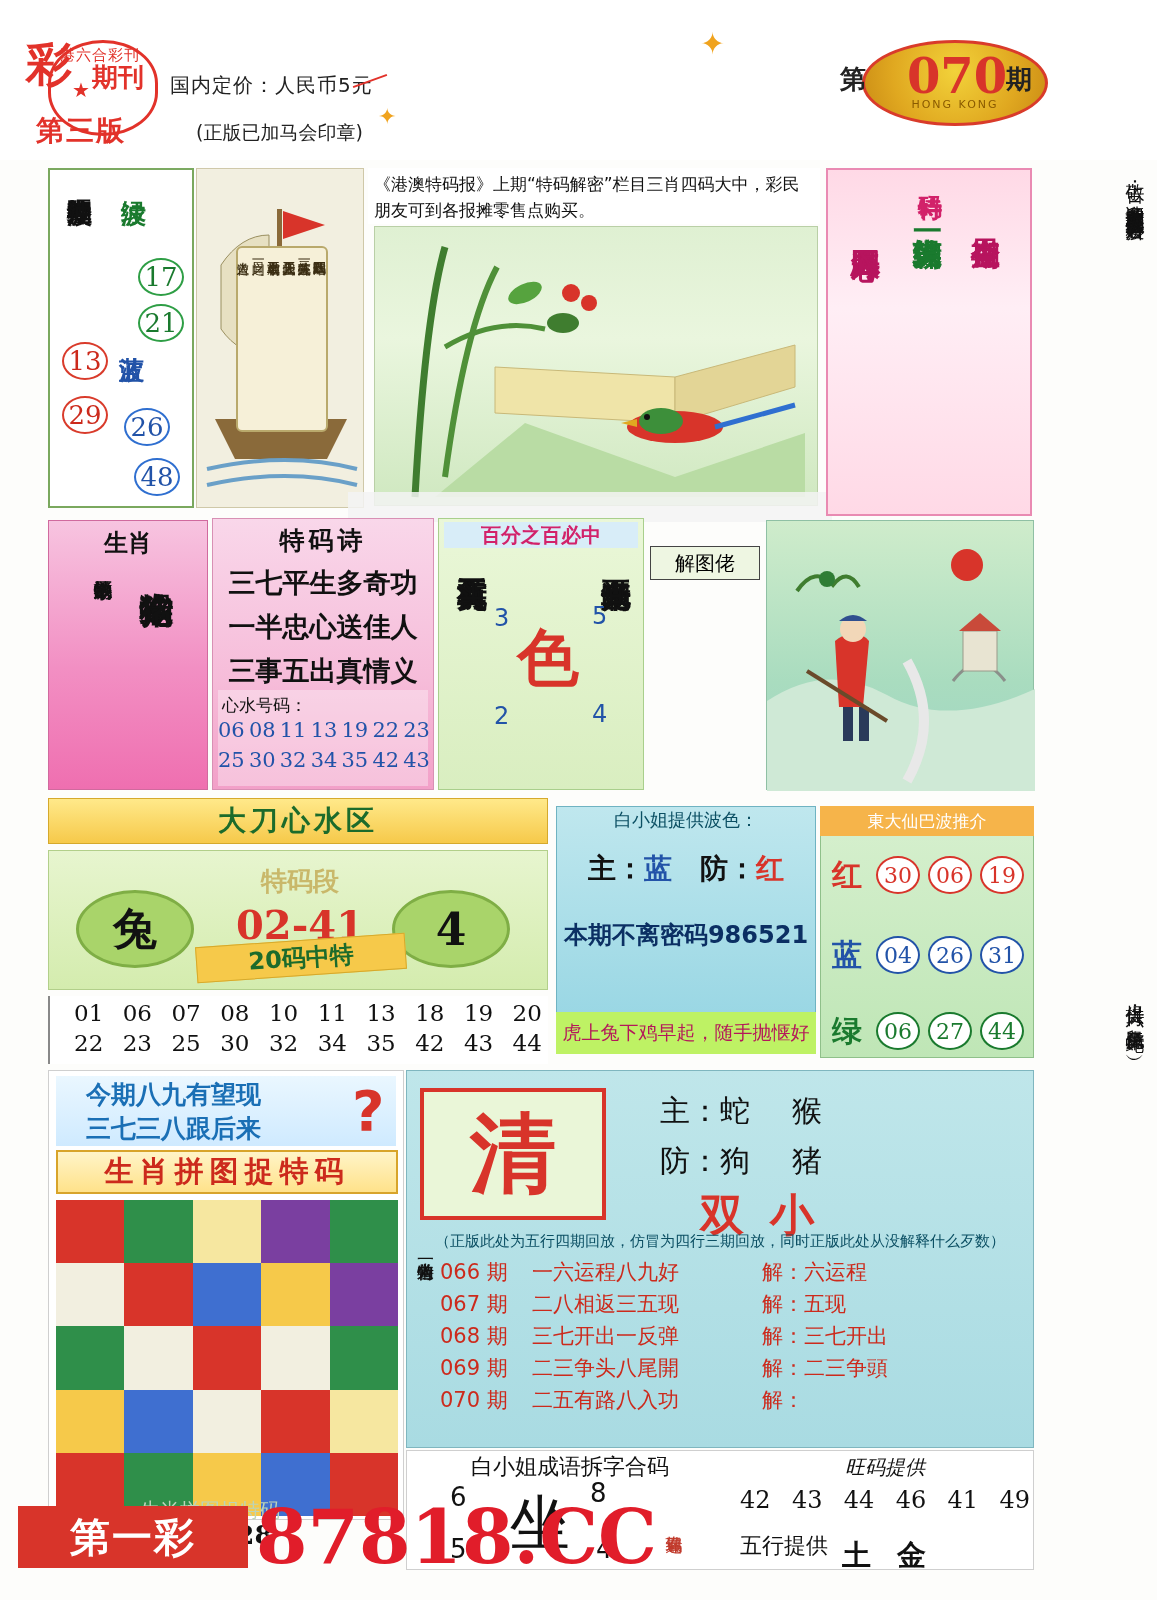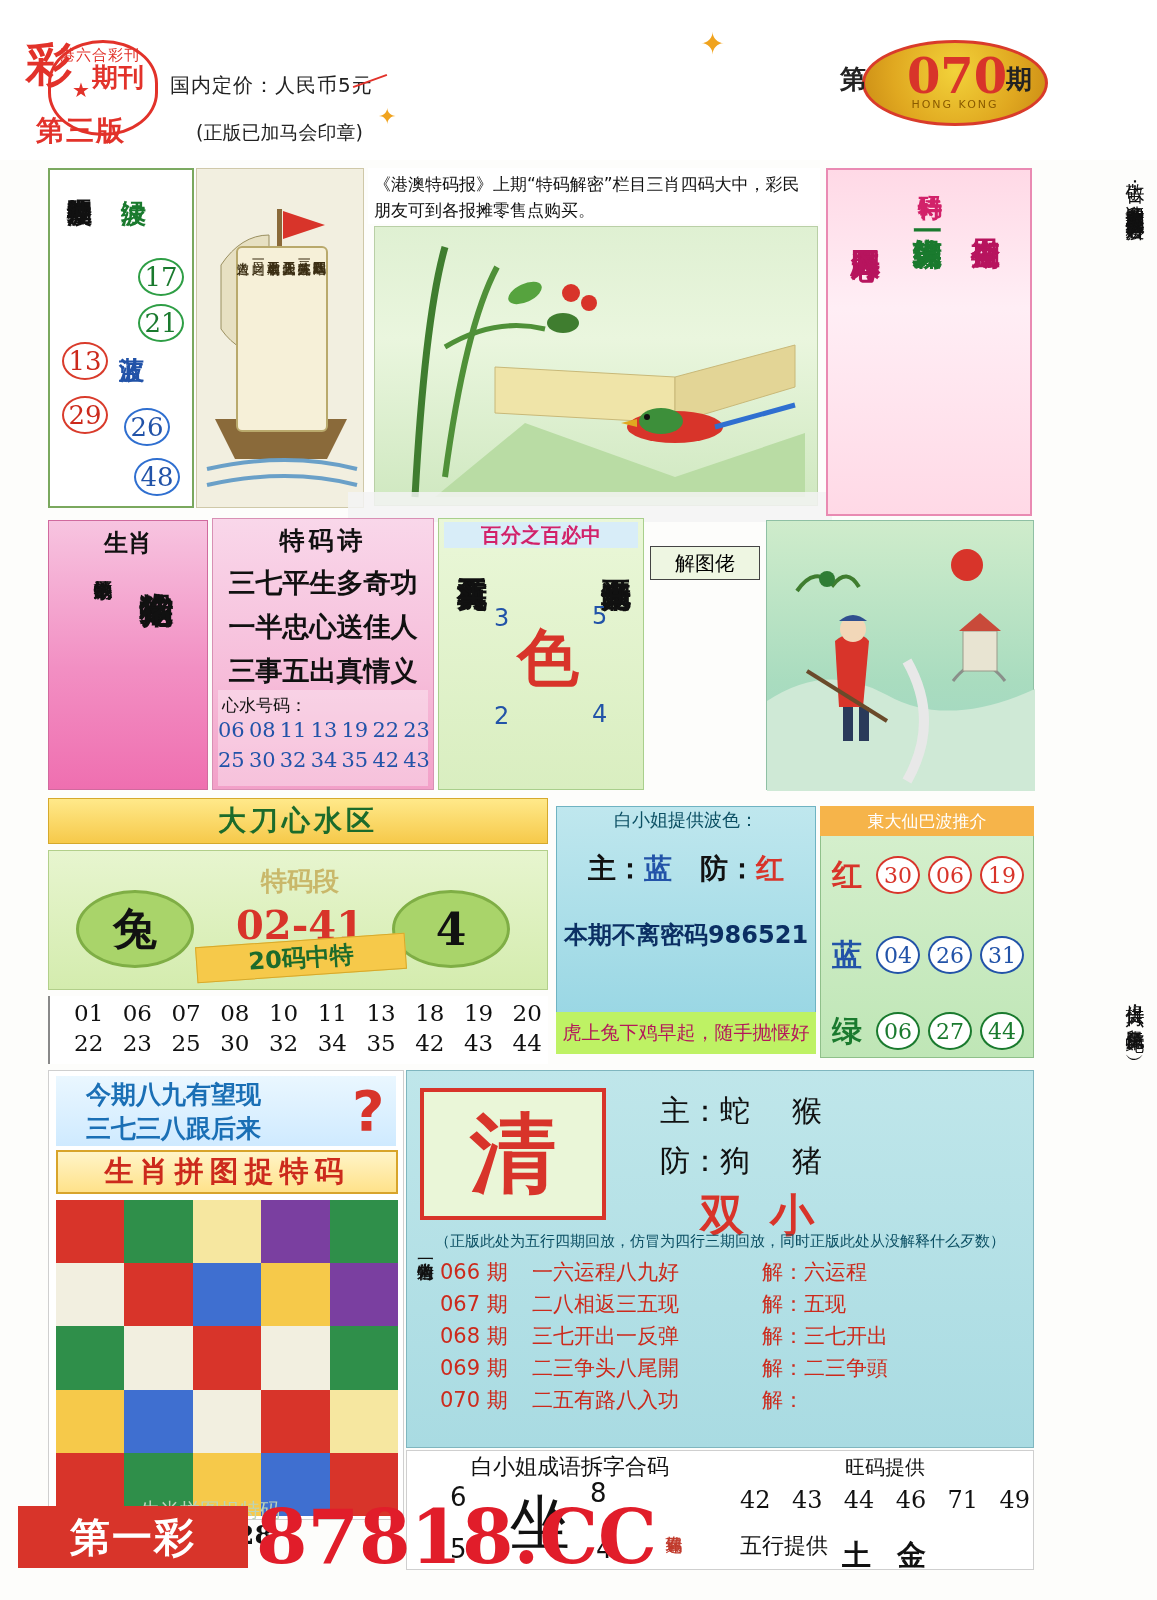--- a/index.html
+++ b/index.html
@@ -124,21 +124,21 @@
   #qing{left:420px;top:1088px;width:186px;height:132px;font-size:86px;color:#d8342a;font-weight:bold;font-family:"DejaVu Serif",serif;}
   #zhufang2{left:660px;top:1086px;width:330px;height:100px;font-size:30px;color:#111;}
   #shuangxiao{left:700px;top:1186px;width:250px;height:56px;font-size:44px;color:#d8342a;font-weight:bold;letter-spacing:26px;}
   #zb-note{left:410px;top:1228px;width:620px;height:26px;font-size:15px;color:#0b4f63;}
   #historylist{left:440px;top:1256px;width:480px;height:160px;font-size:21px;color:#cc2a1c;}
   #sidevert{left:412px;top:1250px;width:26px;height:160px;font-size:17px;color:#111;}
 
   
   #bottomstrip{left:406px;top:1450px;width:628px;height:120px;background:#fff;border:1px solid #cfcfcf;}
   #bs-left-title{left:410px;top:1452px;width:320px;height:30px;font-size:22px;color:#111;}
-  #bs-right-title{left:740px;top:1452px;width:290px;height:30px;font-size:20px;color:#111;}
+  #bs-right-title{left:740px;top:1452px;width:290px;height:30px;font-size:20px;color:#111;font-style:italic;}
   #bs-nums{left:740px;top:1486px;width:290px;height:36px;font-size:24px;color:#111;font-family:"DejaVu Serif",serif;}
   #bs-wuxing{left:740px;top:1528px;width:290px;height:36px;font-size:22px;color:#111;}
   #bs-zuo{left:470px;top:1484px;width:140px;height:80px;font-size:60px;color:#111;font-family:"DejaVu Serif",serif;}
   #bs-6{left:450px;top:1482px;font-size:26px;color:#111;}
   #bs-8{left:590px;top:1478px;font-size:26px;color:#111;}
   #bs-5{left:450px;top:1534px;font-size:26px;color:#111;}
   #bs-4{left:596px;top:1534px;font-size:26px;color:#111;}
   #bs-seal{left:640px;top:1480px;width:70px;height:86px;font-size:17px;color:#c0392b;}
 
   #leftbottom-nums{left:100px;top:1520px;width:300px;height:40px;font-size:26px;color:#111;font-weight:bold;font-family:"DejaVu Serif",serif;}
@@ -455,21 +455,21 @@
   </div>
 
   <div class="abs" id="bottomstrip"></div>
   <div class="abs ctr" id="bs-left-title">白小姐成语拆字合码</div>
   <div class="abs ctr" id="bs-right-title">旺码提供</div>
   <div class="abs" id="bs-nums" style="display:flex;justify-content:space-between;">
     <span>42</span>
       <span>43</span>
       <span>44</span>
       <span>46</span>
-      <span>71</span>
+      <span>41</span>
       <span>49</span>
   </div>
   <div class="abs" id="bs-wuxing" style="display:flex;align-items:center;gap:14px;">
     <span>五行提供</span>
     <span style="font-size:29px;font-weight:bold;letter-spacing:8px;margin-top:20px;">土 金</span>
   </div>
   <div class="abs ctr" id="bs-zuo">坐</div>
   <div class="abs" id="bs-6">6</div>
   <div class="abs" id="bs-8">8</div>
   <div class="abs" id="bs-5">5</div>

